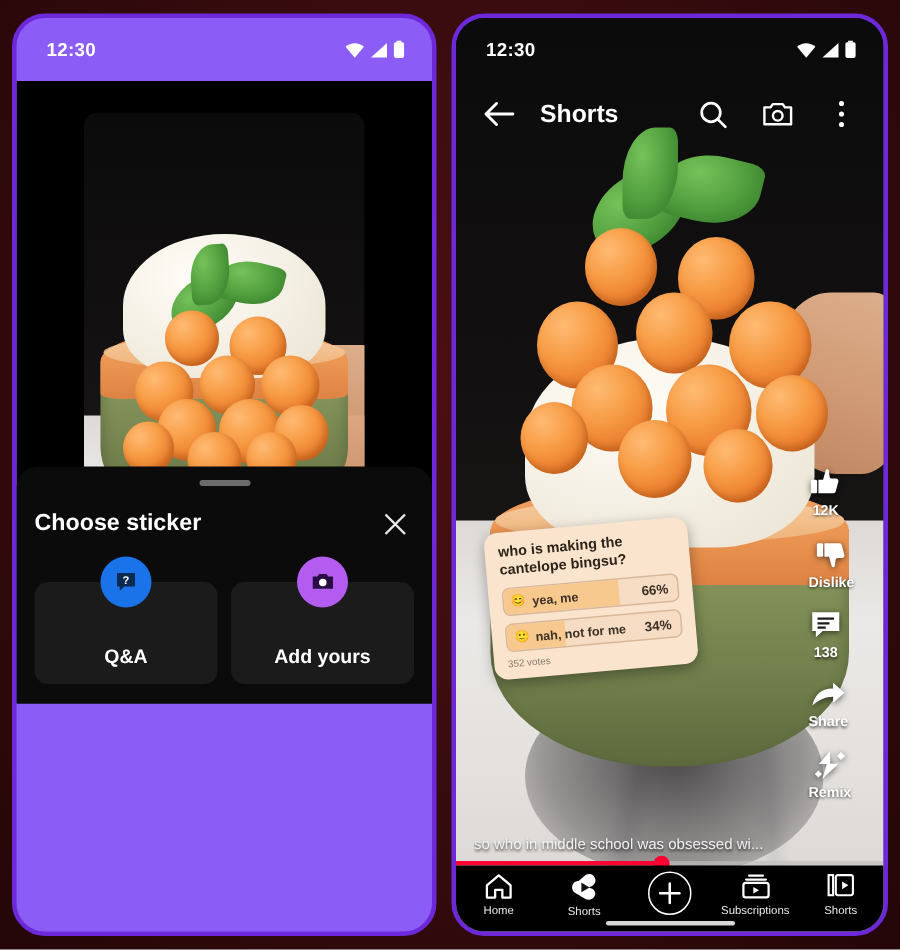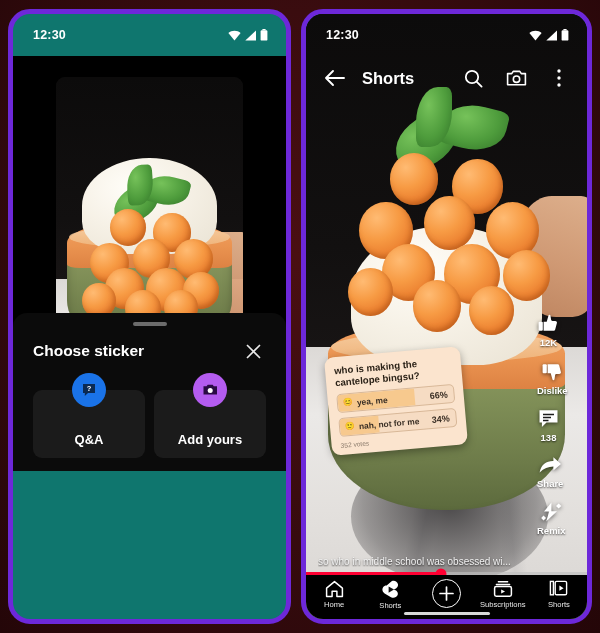--- a/index.html
+++ b/index.html
@@ -8,23 +8,23 @@
     font-family:"Liberation Sans", sans-serif;
     background:
       radial-gradient(ellipse at 50% 40%, #4a0f12 0%, #3a0c0f 45%, #240608 100%);
     position:relative;
   }
   .stage { position:absolute; inset:0; display:flex; }
 
   
   .phone {
     position:relative;
-    background:#0f766e;
+    background:#8b5cf6;
     overflow:hidden;
-    border:5px solid #6d28d9;
+    border:3px solid #6d28d9;
   }
   .phone-left {
     position:absolute; left:8px; top:9px; width:283px; height:615px;
     border-radius:22px;
   }
   .phone-right {
     position:absolute; left:301px; top:9px; width:291px; height:615px;
     border-radius:22px;
   }
 
@@ -109,21 +109,21 @@
     position:absolute; right:-6%; top:42%; width:34%; height:24%;
     border-radius:45% 20% 30% 50%;
     background:linear-gradient(200deg,#e8b893 0%,#d9a079 55%,#c68a63 100%);
     opacity:.95;
   }
 
   
   .sheet {
     position:absolute; left:0; right:0; bottom:0; height:158px;
     background:#0b0b0b; border-radius:14px 14px 0 0;
-    padding:0 20px;
+    padding:0 12px;
   }
   .sheet-handle {
     width:34px; height:4px; border-radius:3px; background:#6c6c6c;
     margin:9px auto 0;
   }
   .sheet-head {
     display:flex; align-items:center; justify-content:space-between;
     margin-top:12px;
   }
   .sheet-title { color:#fff; font-size:15.5px; font-weight:700; }

